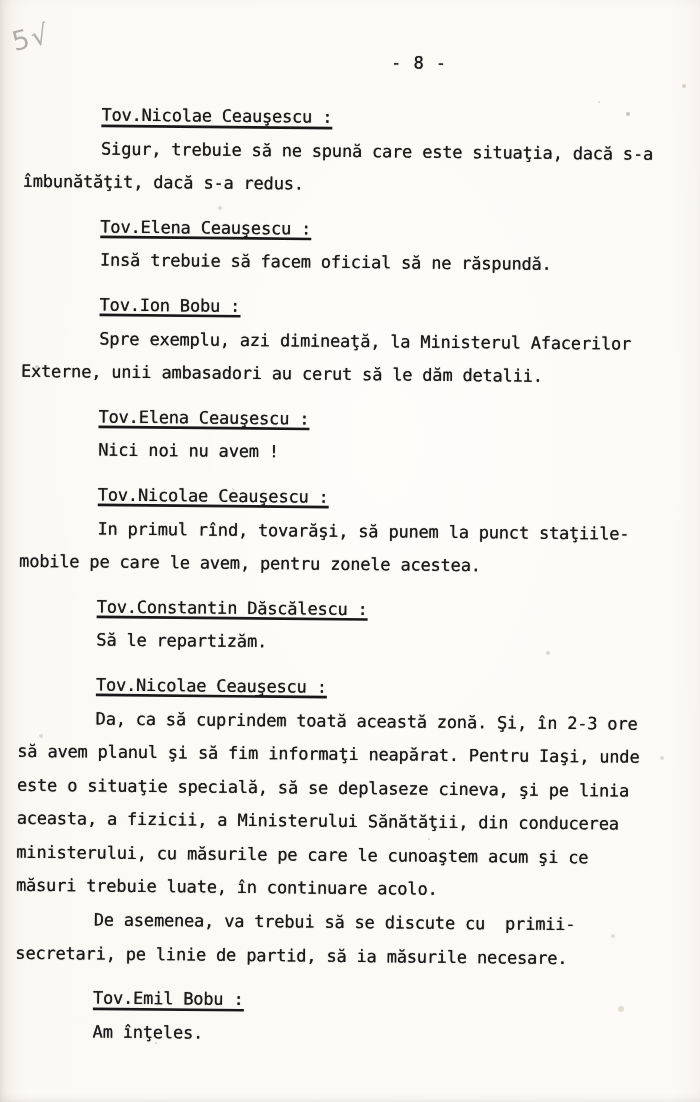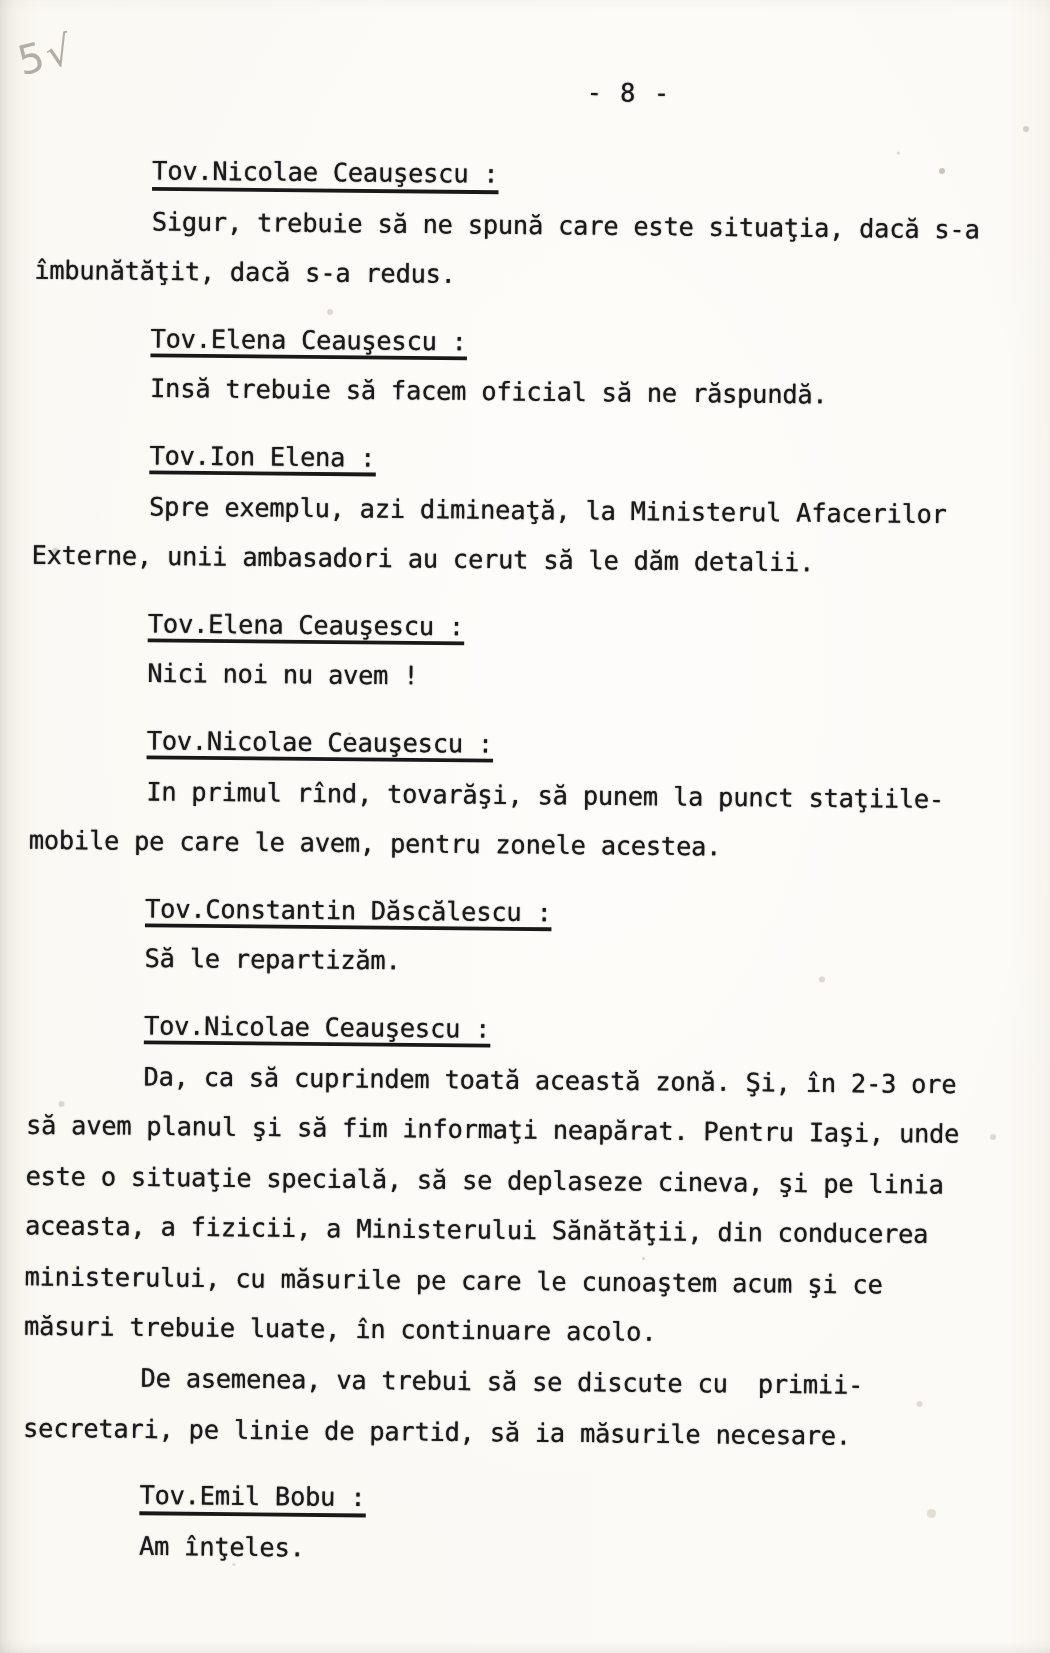--- a/index.html
+++ b/index.html
@@ -95,21 +95,21 @@
   </section>
 
   <section class="block">
     <div class="speaker-row"><span class="speaker">Tov.Elena Ceauşescu :</span></div>
     <div class="lines">
             <div class="line indent">Insă trebuie să facem oficial să ne răspundă.</div>
           </div>
   </section>
 
   <section class="block">
-    <div class="speaker-row"><span class="speaker">Tov.Ion Elena :</span></div>
+    <div class="speaker-row"><span class="speaker">Tov.Ion Bobu :</span></div>
     <div class="lines">
             <div class="line indent">Spre exemplu, azi dimineaţă, la Ministerul Afacerilor</div>
             <div class="line">Externe, unii ambasadori au cerut să le dăm detalii.</div>
           </div>
   </section>
 
   <section class="block">
     <div class="speaker-row"><span class="speaker">Tov.Elena Ceauşescu :</span></div>
     <div class="lines">
             <div class="line indent">Nici noi nu avem !</div>

